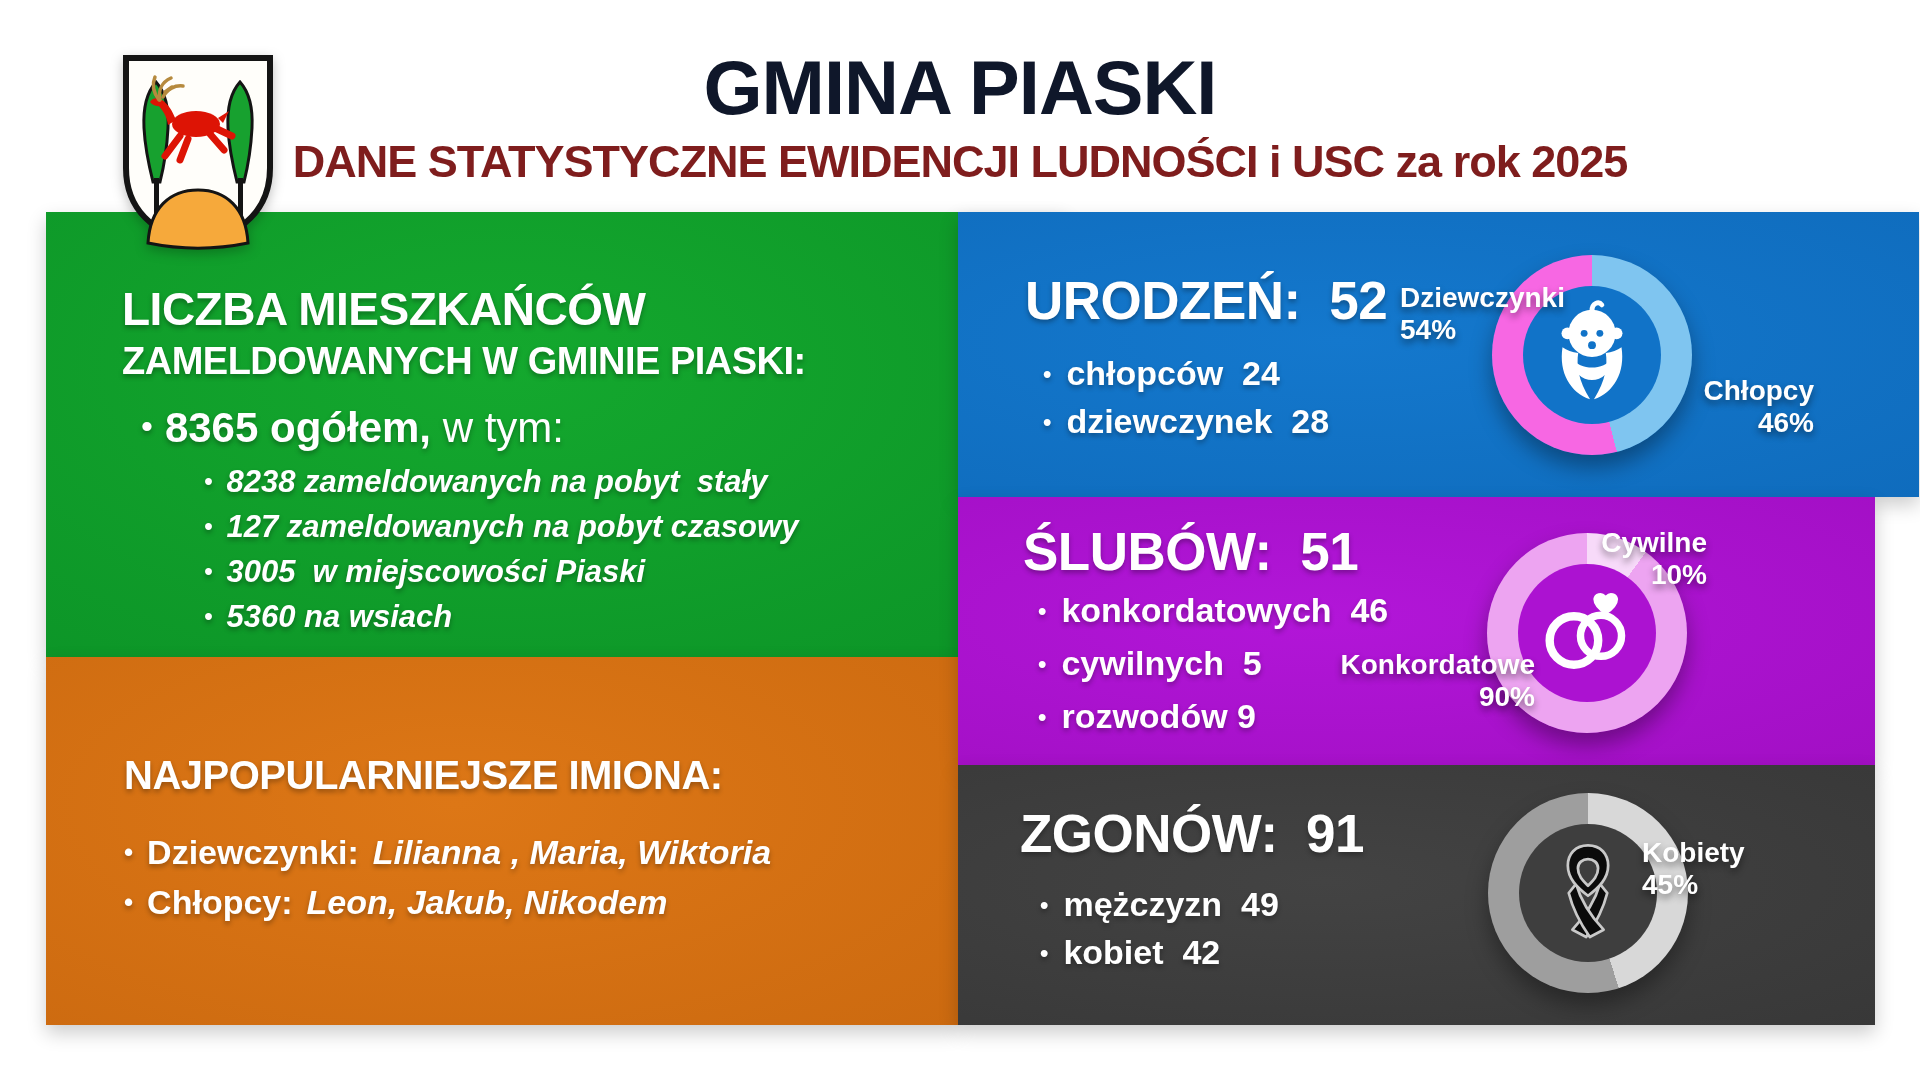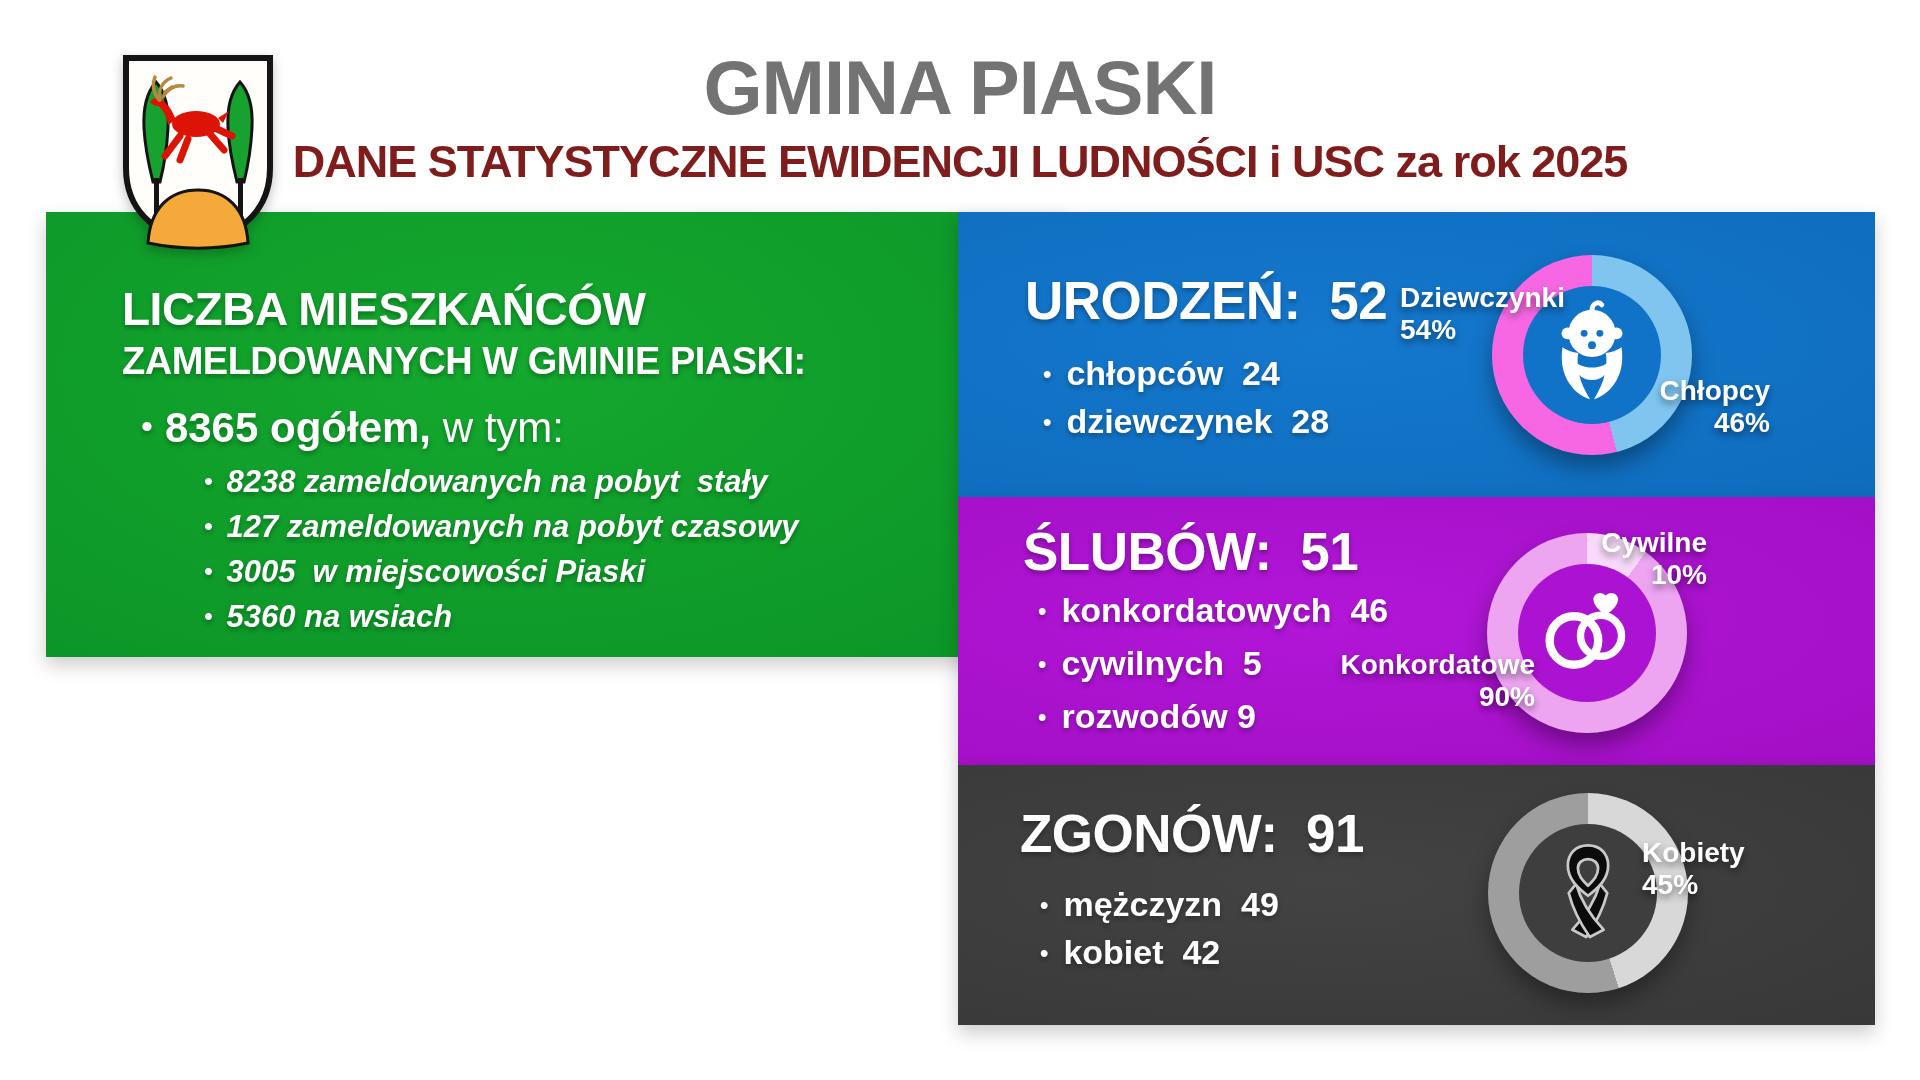--- a/index.html
+++ b/index.html
@@ -2,34 +2,34 @@
 <html lang="pl"><head>
 <meta charset="utf-8">
 <style>
   html,body{margin:0;padding:0;background:#fff;}
   body{font-family:"Liberation Sans","DejaVu Sans",sans-serif;}
   .page{position:relative;width:1920px;height:1080px;background:#ffffff;overflow:hidden;}
   .ws{white-space:pre-wrap;}
 
   
   .header-title{position:absolute;left:0;top:44px;width:100%;text-align:center;
-    font-size:76px;font-weight:800;letter-spacing:-1px;color:#737373;}
+    font-size:76px;font-weight:800;letter-spacing:-1px;color:#0f172a;}
   .header-subtitle{position:absolute;left:0;top:136px;width:100%;text-align:center;
     font-size:45px;font-weight:800;letter-spacing:-1px;color:#7f1d1d;}
   .coa{position:absolute;left:118px;top:50px;width:160px;height:202px;z-index:5;
     filter:drop-shadow(0 4px 6px rgba(0,0,0,.25));}
 
   
   .panel{position:absolute;box-shadow:0 8px 18px rgba(0,0,0,.20);}
   .panel-green{left:46px;top:212px;width:1020px;height:445px;
     background:radial-gradient(ellipse at 45% 35%,#14a82e,#0c9427);z-index:1;}
   .panel-orange{left:46px;top:657px;width:912px;height:368px;
     background:radial-gradient(ellipse at 45% 40%,#dd7716,#cc6a10);z-index:1;}
   .panel-blue{left:958px;top:212px;width:917px;height:285px;
-    background:radial-gradient(ellipse at 40% 45%,#1478cd,#0f6cbd);z-index:2;}
+    background:radial-gradient(ellipse at 40% 45%,#1478cd,#0f6cbd);z-index:2;padding-left:44px;}
   .panel-purple{left:958px;top:497px;width:917px;height:268px;
     background:radial-gradient(ellipse at 40% 45%,#b216d8,#a20fc4);z-index:2;}
   .panel-dark{left:958px;top:765px;width:917px;height:260px;
     background:radial-gradient(ellipse at 40% 45%,#434343,#383838);z-index:2;}
 
   .shadow-txt{text-shadow:0 3px 5px rgba(0,0,0,.30);}
   .panel *{color:#fff;}
 
   
   .pop-h1{position:absolute;left:76px;top:70px;font-size:46px;font-weight:800;letter-spacing:-0.5px;}
@@ -130,20 +130,25 @@
     <div class="pop-h2 shadow-txt">ZAMELDOWANYCH W GMINIE PIASKI:</div>
     <div class="pop-total shadow-txt"><span class="dot">•</span><span class="strong ws">8365 ogółem,</span><span class="light ws"> w tym:</span></div>
     <ul class="pop-list">
       <li class="ws shadow-txt">8238 zameldowanych na pobyt  stały</li>
       <li class="ws shadow-txt">127 zameldowanych na pobyt czasowy</li>
       <li class="ws shadow-txt">3005  w miejscowości Piaski</li>
       <li class="ws shadow-txt">5360 na wsiach</li>
     </ul>
   </section>
 
+  <section class="panel panel-orange">
+    <div class="names-h shadow-txt">NAJPOPULARNIEJSZE IMIONA:</div>
+    <div class="names-line names-girls shadow-txt"><span>Dziewczynki:</span><span class="names-ital ws">Lilianna , Maria, Wiktoria</span></div>
+    <div class="names-line names-boys shadow-txt"><span>Chłopcy:</span><span class="names-ital ws">Leon, Jakub, Nikodem</span></div>
+  </section>
 
   <section class="panel panel-blue">
     <div class="stat-heading blue-heading shadow-txt ws">URODZEŃ:  52</div>
     <ul class="stat-list blue-list">
       <li class="ws shadow-txt">chłopców  24</li>
       <li class="ws shadow-txt">dziewczynek  28</li>
     </ul>
     <div class="donut-label lbl-girls">
       <div>Dziewczynki</div>
       <div>54%</div>

